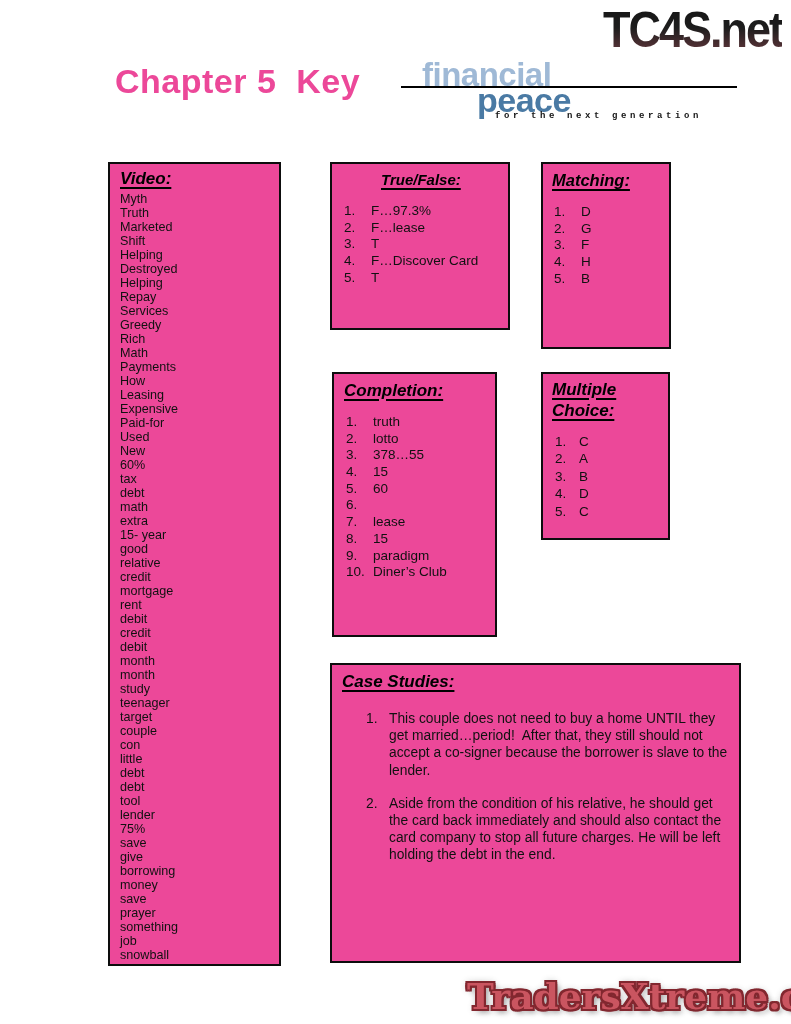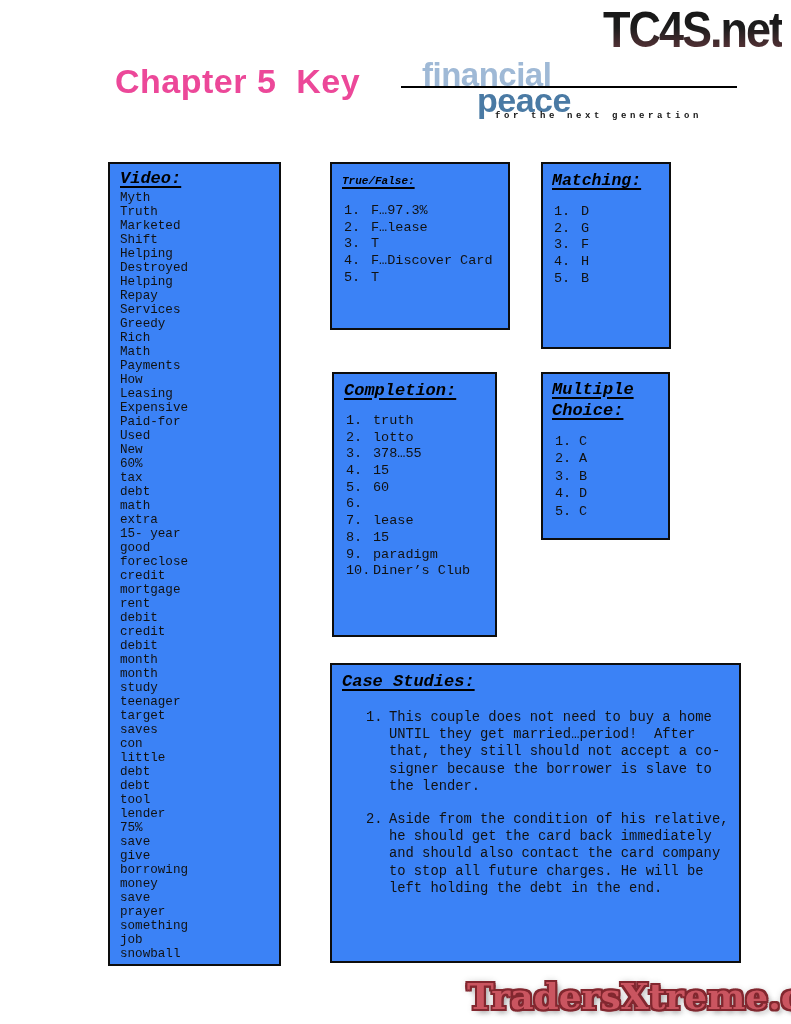--- a/index.html
+++ b/index.html
@@ -28,32 +28,32 @@
   .logo-peace {
     position:absolute; left:477px; top:81px; font-size:34px; font-weight:bold;
     color:#4a7aa4; letter-spacing:-0.5px;text-align:center;
   }
   .logo-tagline {
     position:absolute; left:495px; top:111px; font-size:9px; font-weight:bold;
     font-family:"Liberation Mono", monospace; letter-spacing:3.6px; color:#141414; white-space:nowrap;
   }
 
   
-  .box { position:absolute; border:2.5px solid #0d0d0d; background:#3b82f6; box-sizing:border-box;font-family:Liberation Mono, monospace; }
+  .box { position:absolute; border:2.5px solid #0d0d0d; background:#ec4899; box-sizing:border-box; }
   .box-heading {
     display:inline-block; font-weight:bold; font-style:italic; color:#000;
     text-decoration:underline; text-decoration-thickness:2px; text-underline-offset:3px;
   }
 
   .video-box { left:108px; top:162px; width:173px; height:804px; padding:5px 4px 0 10px; }
   .video-box .box-heading { font-size:17px; }
   .plain-list { list-style:none; margin:3px 0 0 0; padding:0; font-size:12.6px; line-height:14px; color:#111; }
 
   .tf-box { left:330px; top:162px; width:180px; height:168px; padding:7px 4px 0 10px; }
-  .tf-box .box-heading { font-size:11px; }
+  .tf-box .box-heading { font-size:15px;margin-left:39px; }
   .match-box { left:541px; top:162px; width:130px; height:187px; padding:7px 4px 0 9px; }
   .match-box .box-heading { font-size:16.5px; }
   .comp-box { left:332px; top:372px; width:165px; height:265px; padding:7px 4px 0 10px; }
   .comp-box .box-heading { font-size:17px; }
   .mc-box { left:541px; top:372px; width:129px; height:168px; padding:6px 10px 0 9px; }
   .mc-box .box-heading { font-size:17px; line-height:20.5px; }
 
   .numlist { list-style:none; margin:14px 0 0 2px; padding:0; counter-reset:n; font-size:13.5px; line-height:16.7px; color:#111; }
   .numlist li { counter-increment:n; position:relative; padding-left:27px; min-height:16.7px; }
   .numlist li::before { content:counter(n) "."; position:absolute; left:0; }
@@ -123,33 +123,33 @@
         <li>Paid-for</li>
         <li>Used</li>
         <li>New</li>
         <li>60%</li>
         <li>tax</li>
         <li>debt</li>
         <li>math</li>
         <li>extra</li>
         <li>15- year</li>
         <li>good</li>
-        <li>foreclose</li>
+        <li>relative</li>
         <li>credit</li>
         <li>mortgage</li>
         <li>rent</li>
         <li>debit</li>
         <li>credit</li>
         <li>debit</li>
         <li>month</li>
         <li>month</li>
         <li>study</li>
         <li>teenager</li>
         <li>target</li>
-        <li>saves</li>
+        <li>couple</li>
         <li>con</li>
         <li>little</li>
         <li>debt</li>
         <li>debt</li>
         <li>tool</li>
         <li>lender</li>
         <li>75%</li>
         <li>save</li>
         <li>give</li>
         <li>borrowing</li>

